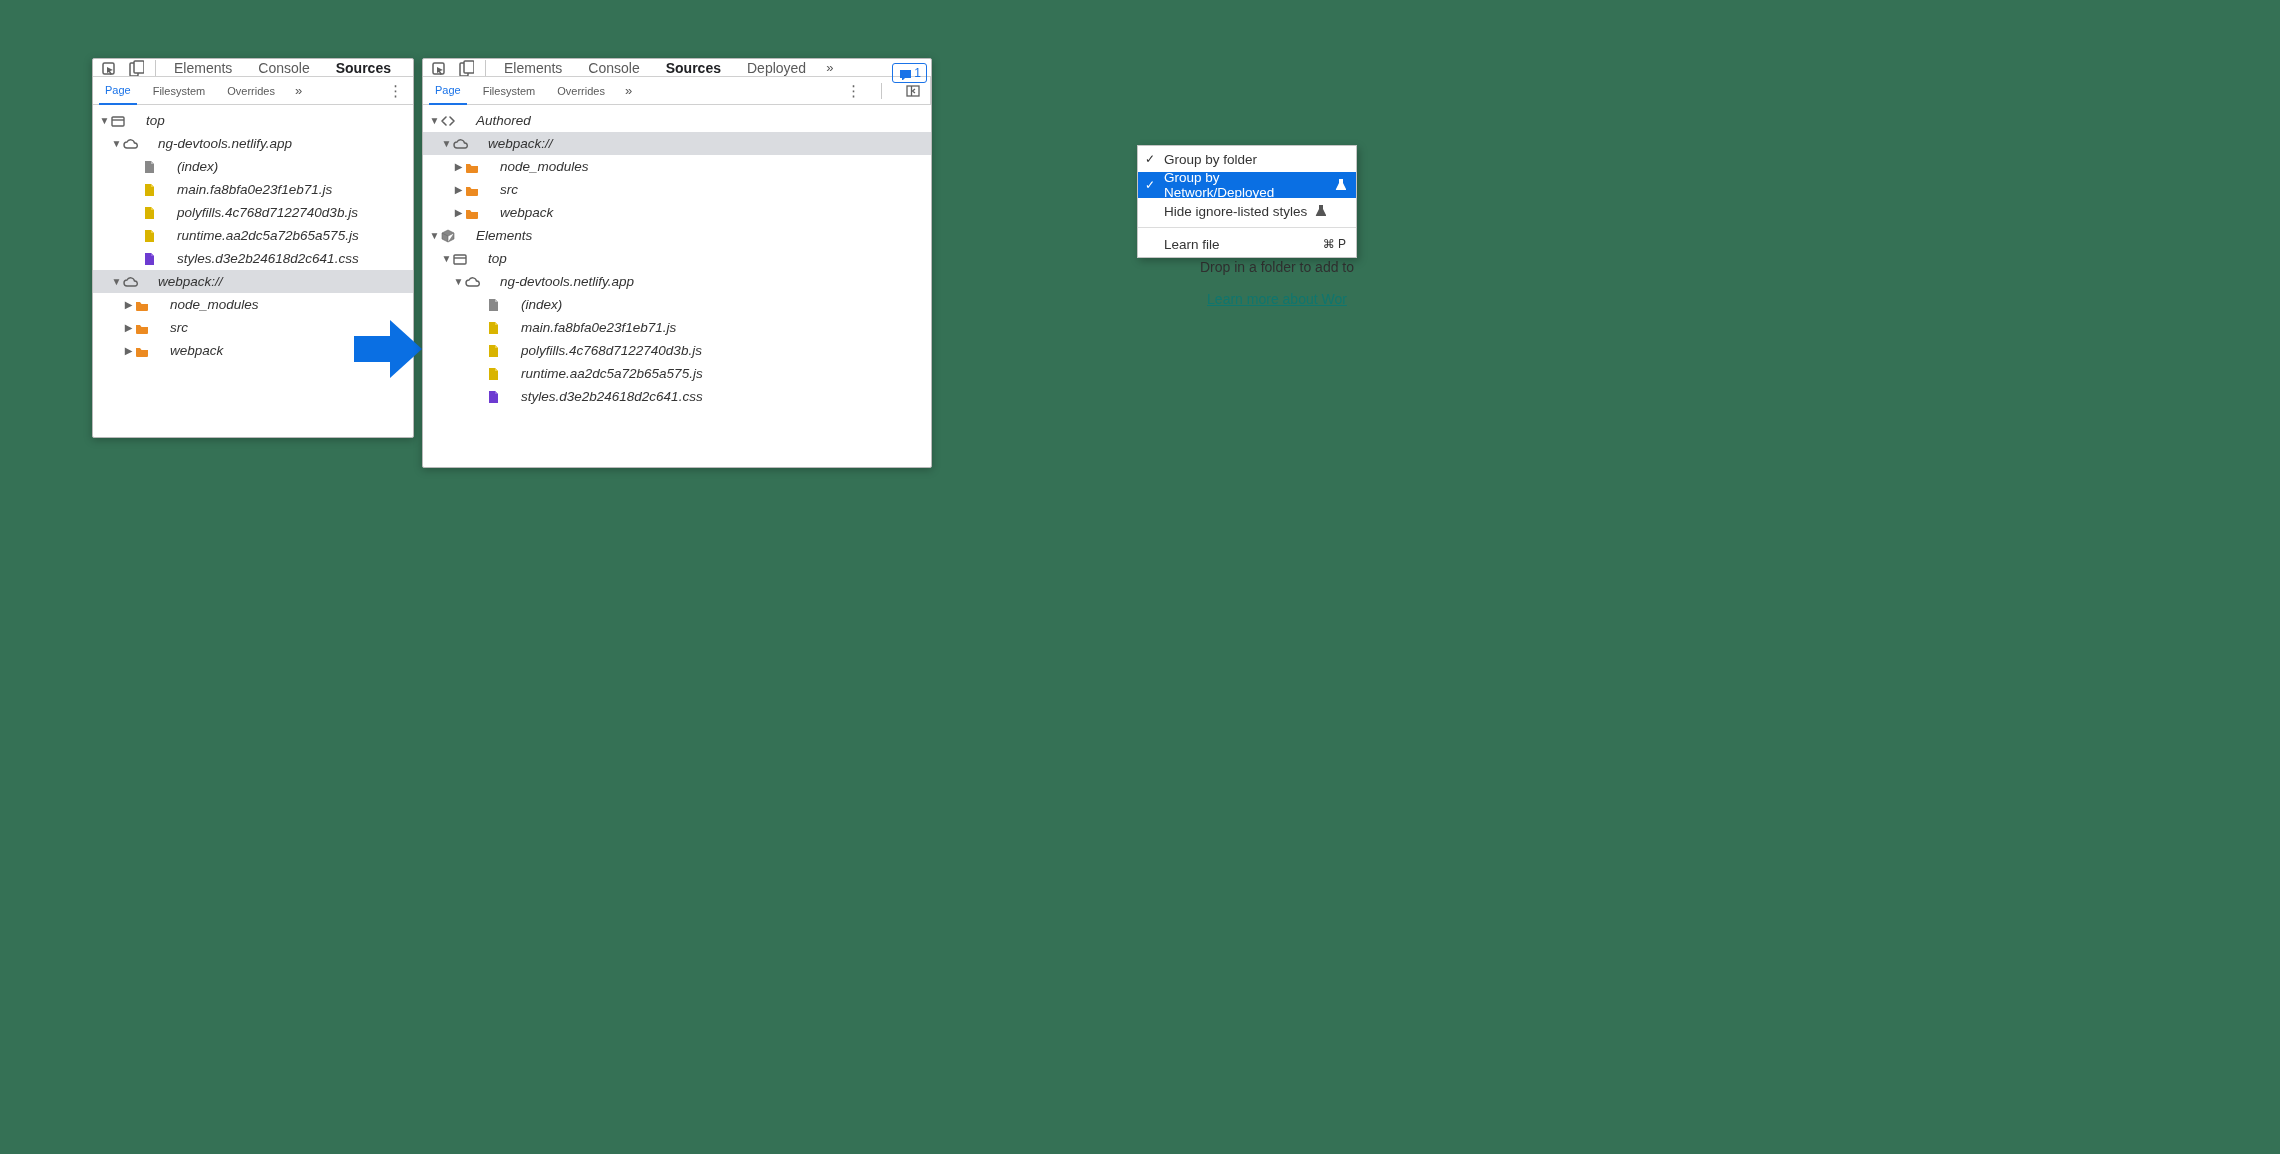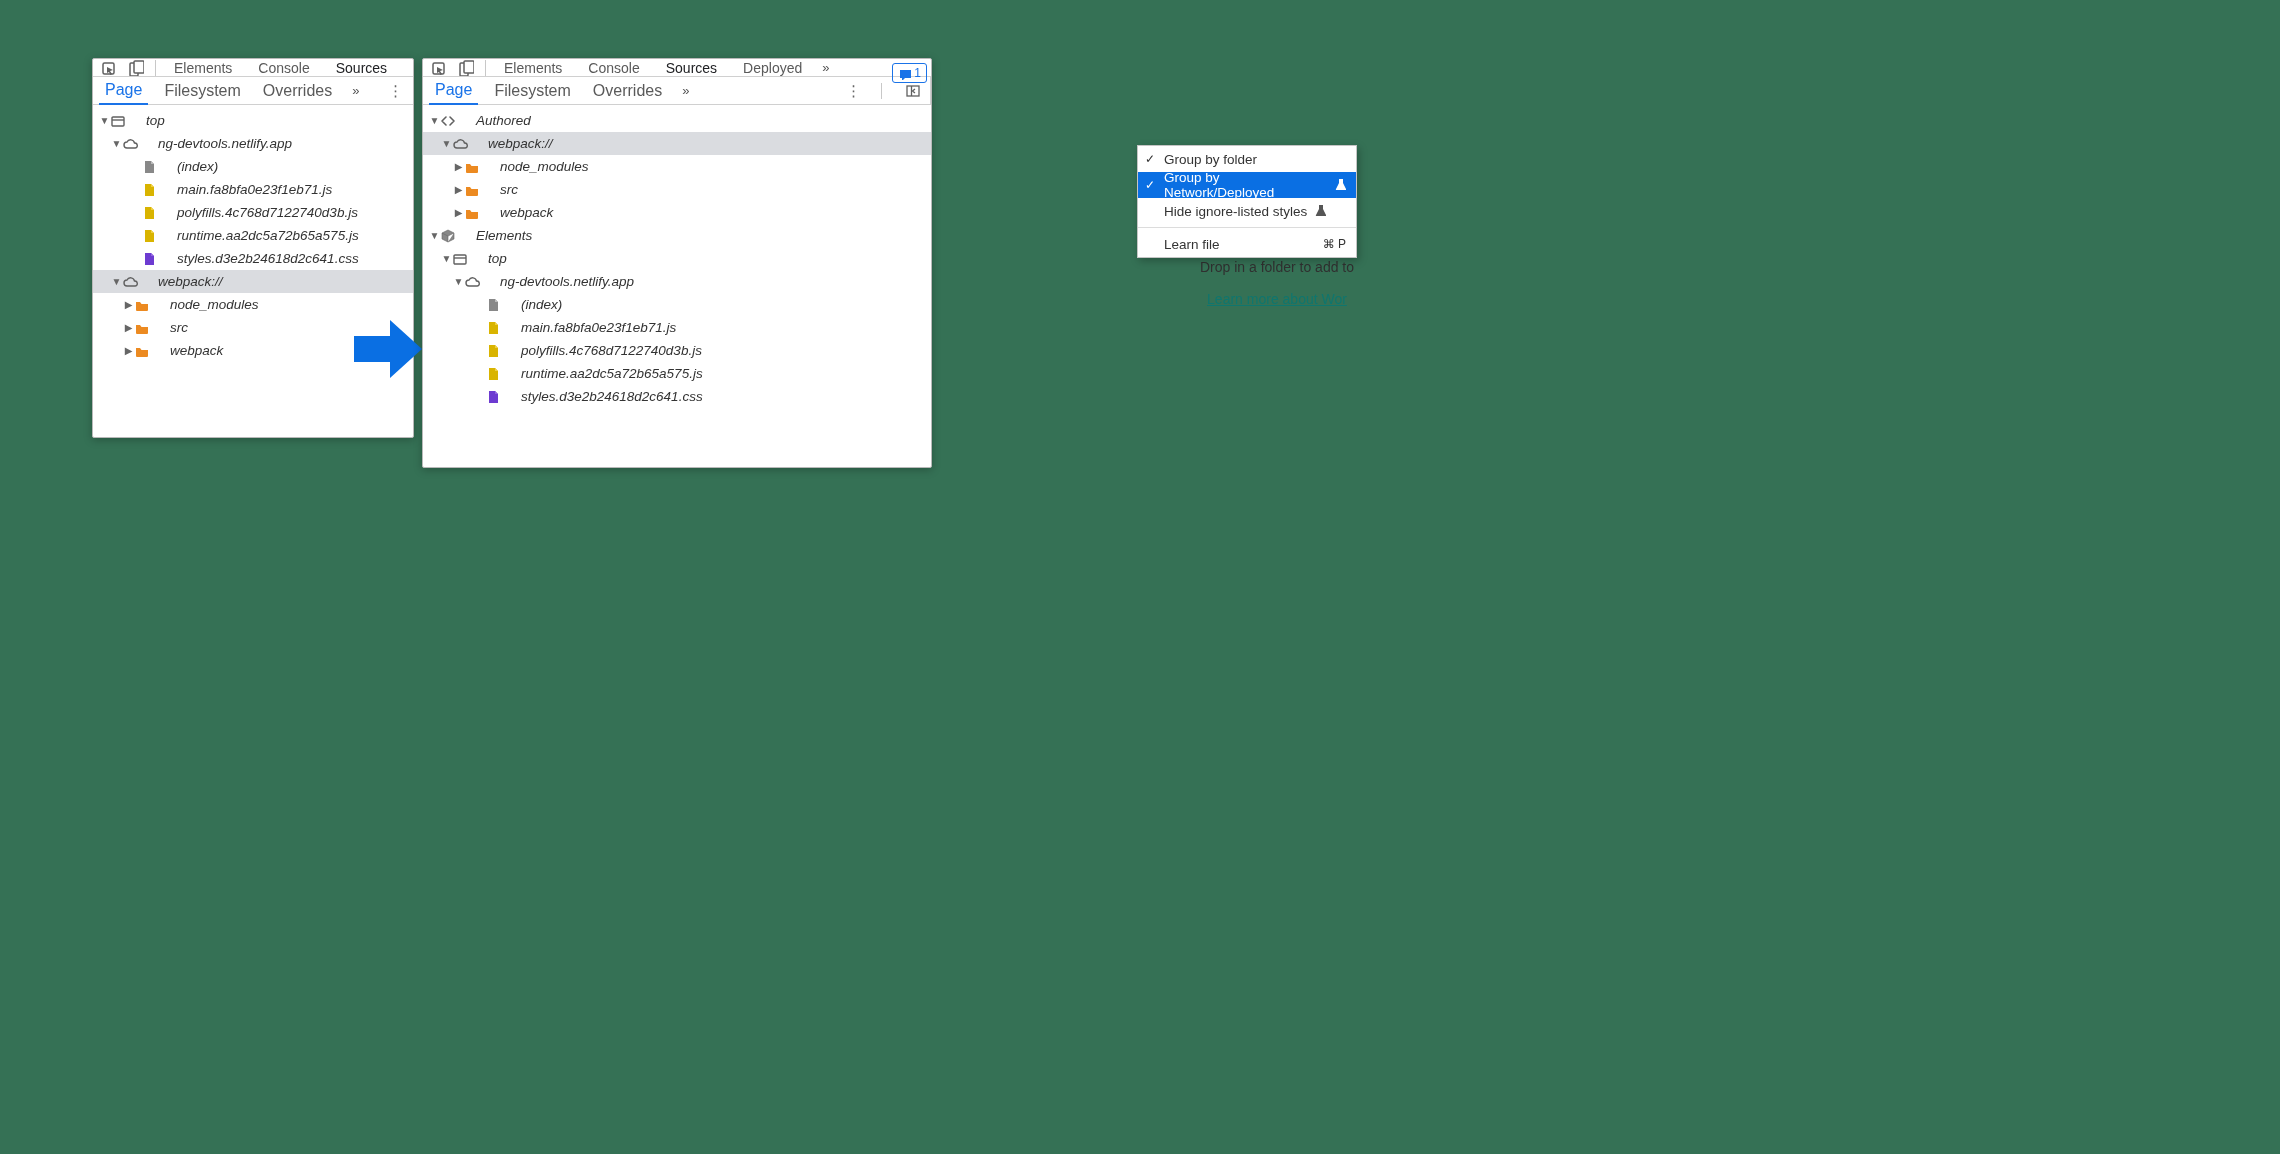--- a/index.html
+++ b/index.html
@@ -25,37 +25,37 @@
 
   .tabs-main {
     display: flex; align-items: center; height: 18px;
     border-bottom: 1px solid #d0d0d0; padding: 0 4px; gap: 6px;
     position: relative;
   }
   .tabs-main .tab {
     padding: 0 10px; font-size: 14px; color: #5a5a5a; height: 100%;
     display: flex; align-items: center; cursor: default;
   }
-  .tabs-main .tab.active { color: #202124; font-weight: 400; text-align: right; }
+  .tabs-main .tab.active { color: #202124; font-weight: 700; text-align: right; }
   .icon-btn { width: 22px; height: 22px; display:flex; align-items:center; justify-content:center; color:#555; }
   .sep { width:1px; height:16px; background:#c8c8c8; margin: 0 2px; }
   .chev2 { font-size:13px; color:#555; padding: 0 4px; }
   .feedback-badge {
     position:absolute; right:4px; top:4px;
     border:1px solid #1a73e8; color:#1a73e8; border-radius:3px;
     font-size:12px; padding:0 5px; display:flex; align-items:center; gap:3px;
     height:20px;
   }
 
   .subtabs {
     display:flex; align-items:center; height:28px; border-bottom:1px solid #d0d0d0;
     padding: 0 6px; gap: 10px; position:relative;
   }
   .subtabs .subtab {
-    font-size:16px; color:#5a5a5a; height:100%;
+    font-size:11px; color:#5a5a5a; height:100%;
     display:flex; align-items:center; padding: 0 6px;
   }
   .subtabs .subtab.active {
     color:#1a73e8; border-bottom:2px solid #1a73e8; margin-bottom:-1px;
   }
   .subtabs .more-dots { margin-left:auto; color:#666; font-size:15px; padding:0 4px; cursor:default;}
   .subtabs .panel-toggle { margin-left:8px; color:#666; }
 
   .tree { padding: 4px 0; font-size:13.5px; color:#333; user-select:none; }
   .row {

